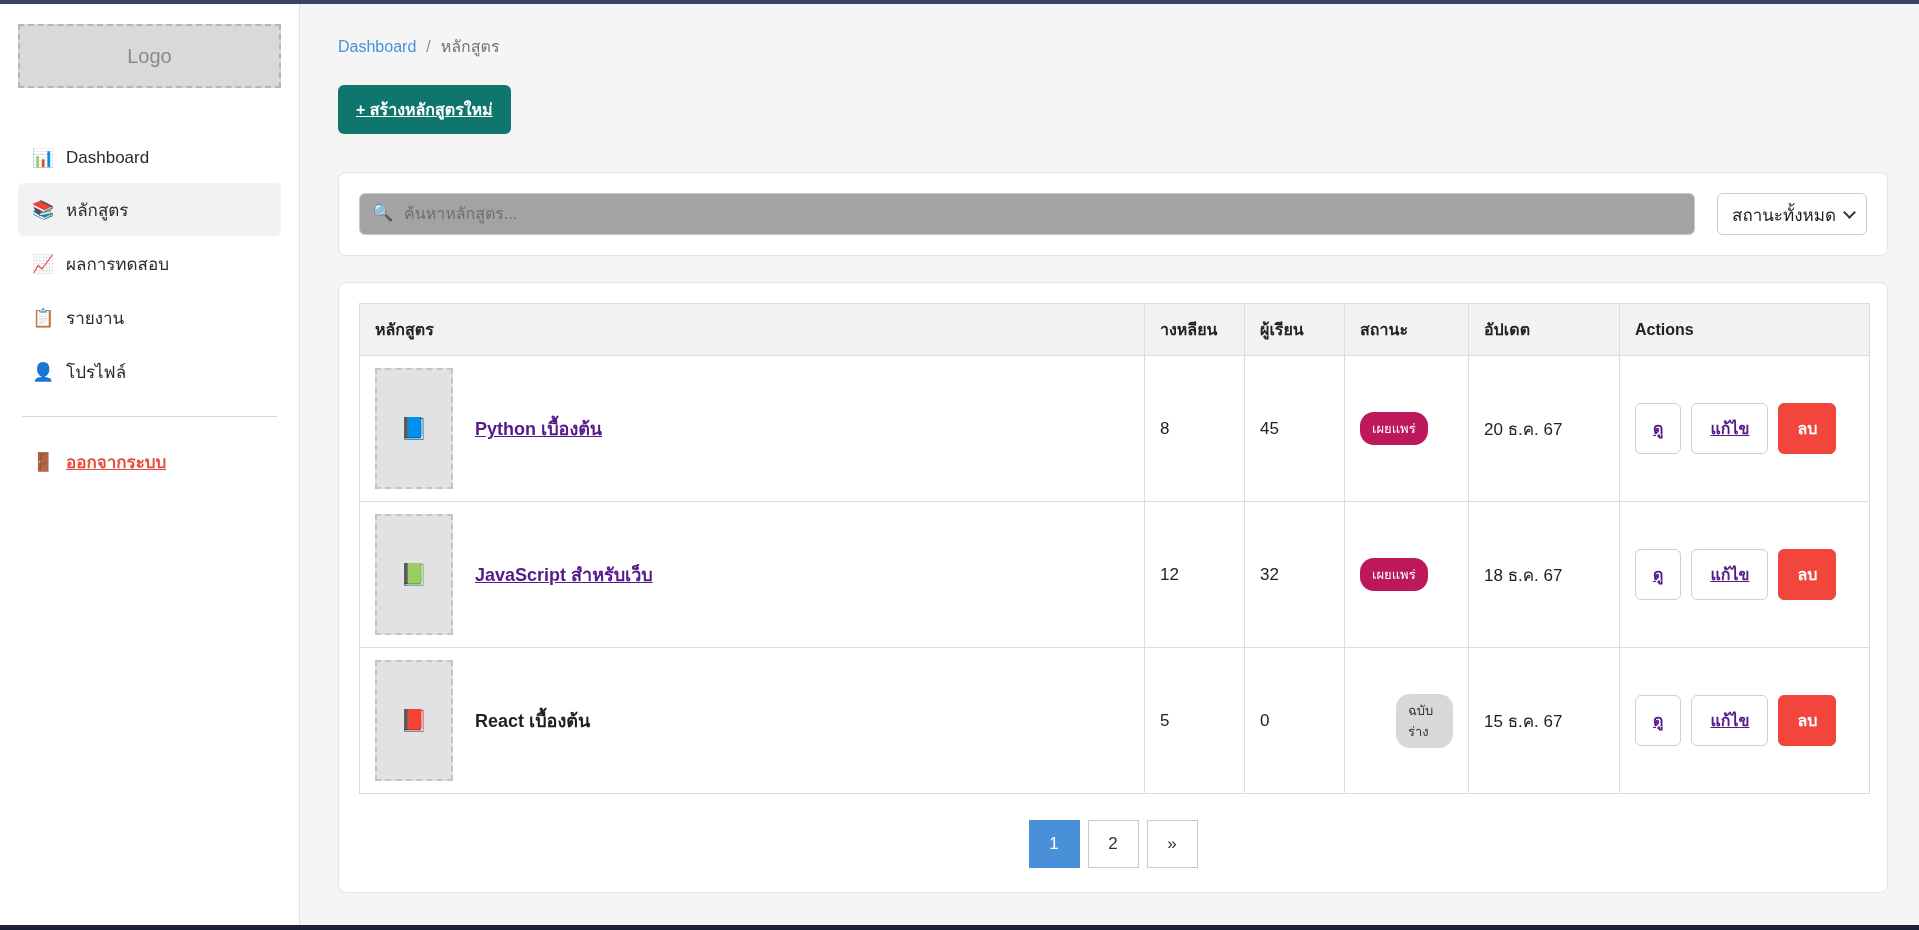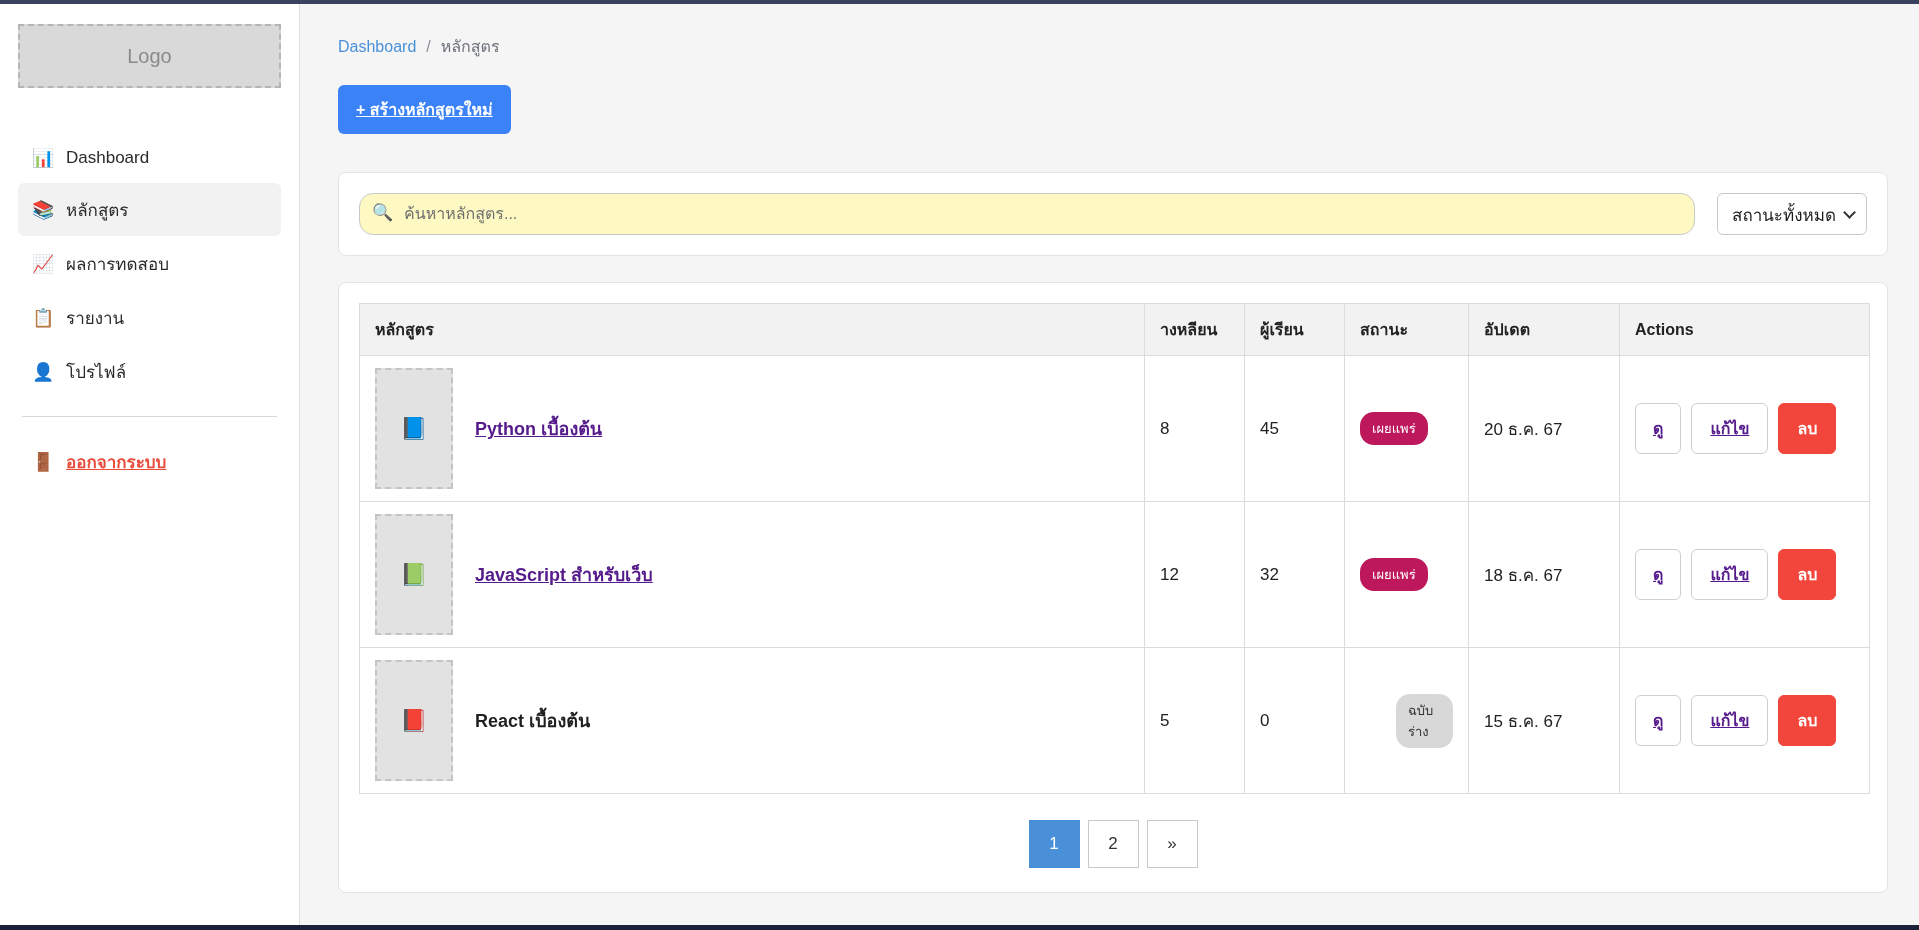--- a/index.html
+++ b/index.html
@@ -42,35 +42,35 @@
   .main { position:absolute; top:4px; left:301px; right:0; bottom:5px; padding:30px 31px 0 37px; }
 
   .breadcrumb { font-size:16px; color:#6d727a; display:flex; gap:10px; align-items:center; }
   .breadcrumb-home { color:#4a90d9; cursor:pointer; }
   .breadcrumb-sep { color:#8a8f96; }
   .breadcrumb-current { color:#6d727a; }
 
   .page-header { display:flex; justify-content:space-between; align-items:flex-start; margin-top:26px; }
   .page-title { font-size:28px; font-weight:bold; color:#1f2430; }
   .create-btn {
-    background:#3b82f6; color:#ffffff; border:none; border-radius:6px;
+    background:#0f766e; color:#ffffff; border:none; border-radius:6px;
     padding:12px 18px; font-size:16px; font-weight:bold;
     text-decoration:underline; cursor:pointer;
     font-family:inherit;
   }
 
   .card {
     background:#ffffff; border:1px solid #e4e4e4; border-radius:8px;
   }
   .filter-card { margin-top:38px; padding:20px; display:flex; gap:22px; align-items:center; }
   .search-wrap { flex:1; position:relative; }
   .search-input {
-    width:100%; height:42px; border:1px solid #c9c9c9; border-radius:14px;
+    width:100%; height:42px; border:1px solid #c9c9c9; border-radius:6px;
     padding:0 14px 0 44px; font-size:16px; color:#333; font-family:inherit;
-    background:#fef9c3; outline:none;
+    background:#a3a3a3; outline:none;
   }
   .search-input::placeholder { color:#6f6f6f; opacity:1; }
   .search-glyph { position:absolute; left:13px; top:9px; font-size:17px; }
   .status-select {
     width:150px; height:42px; border:1px solid #c9c9c9; border-radius:6px;
     background:#fff; display:flex; align-items:center; justify-content:space-between;
     padding:0 12px 0 14px; font-size:17px; color:#1d1d1d; cursor:pointer;
   }
   .chevron {
     width:9px; height:9px; border-right:2px solid #333; border-bottom:2px solid #333;

